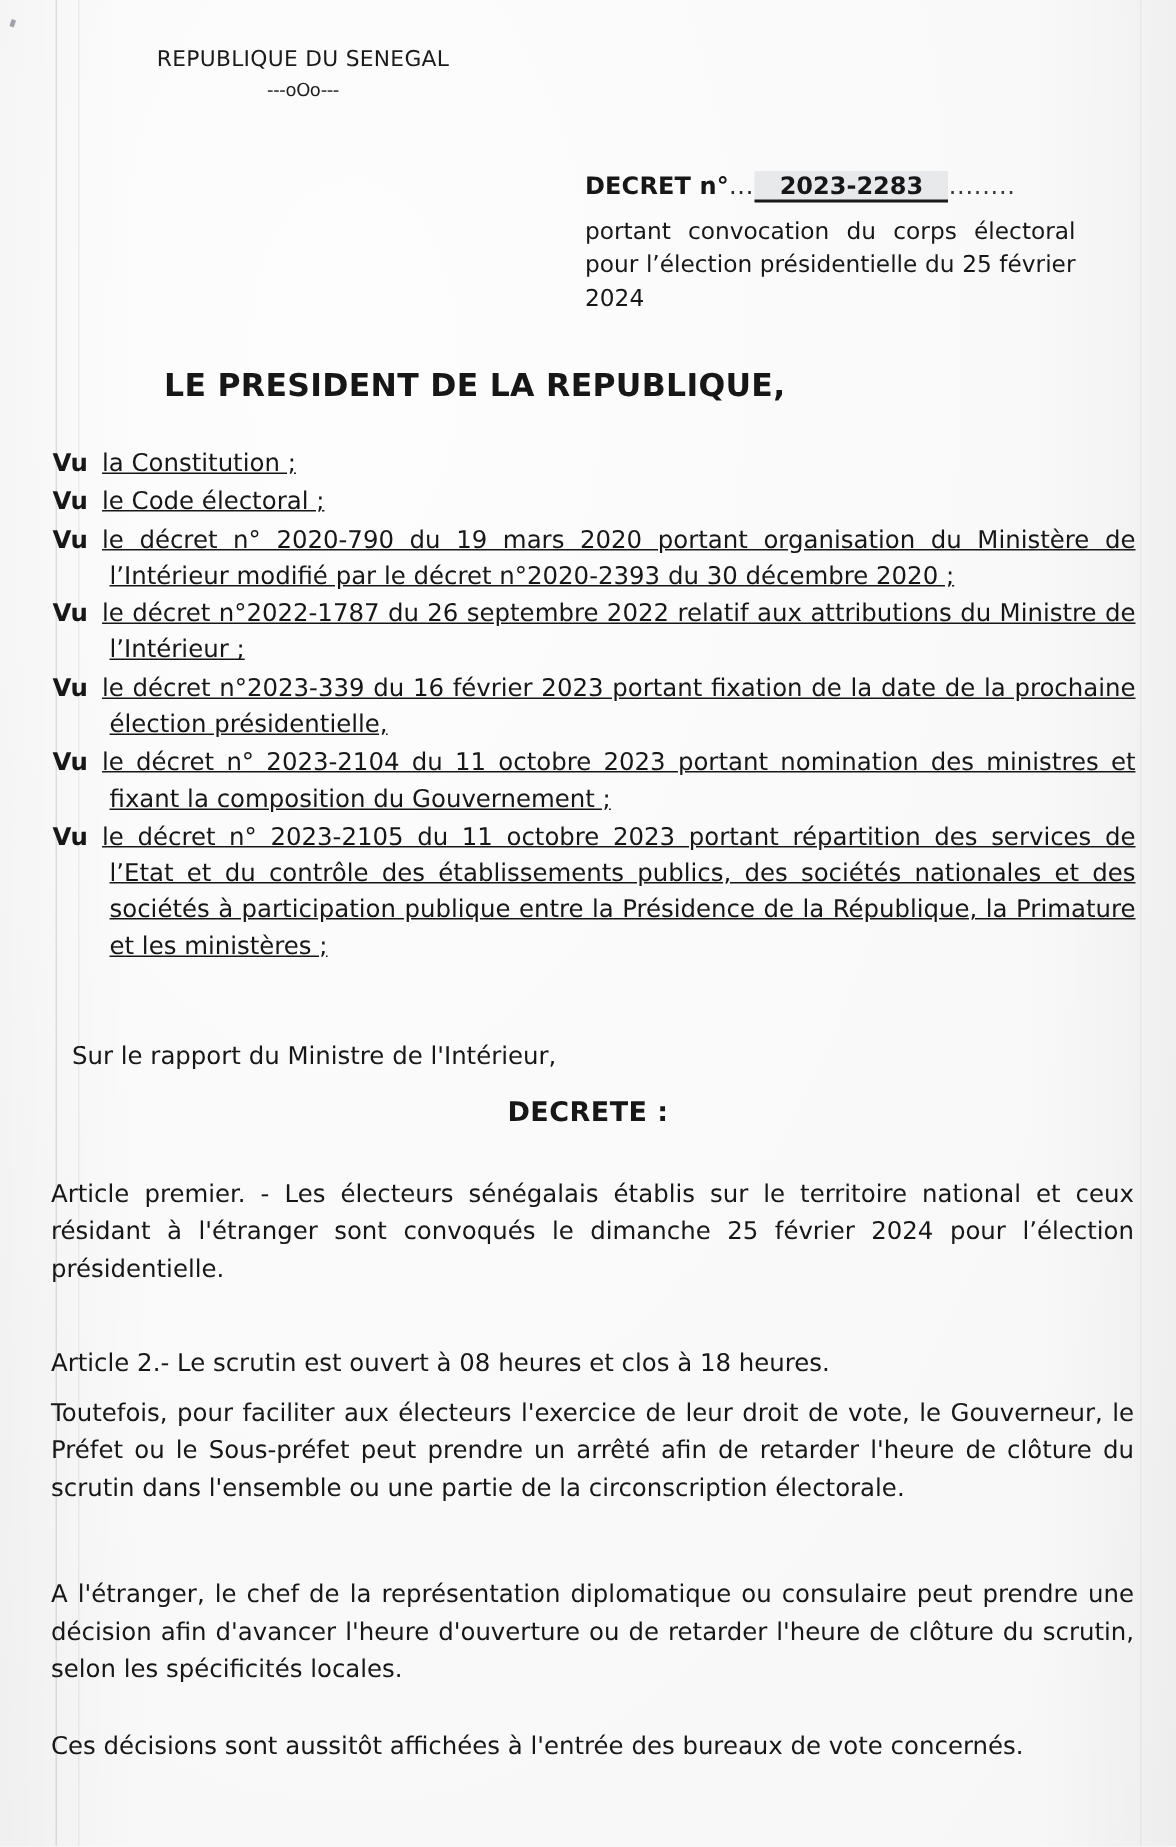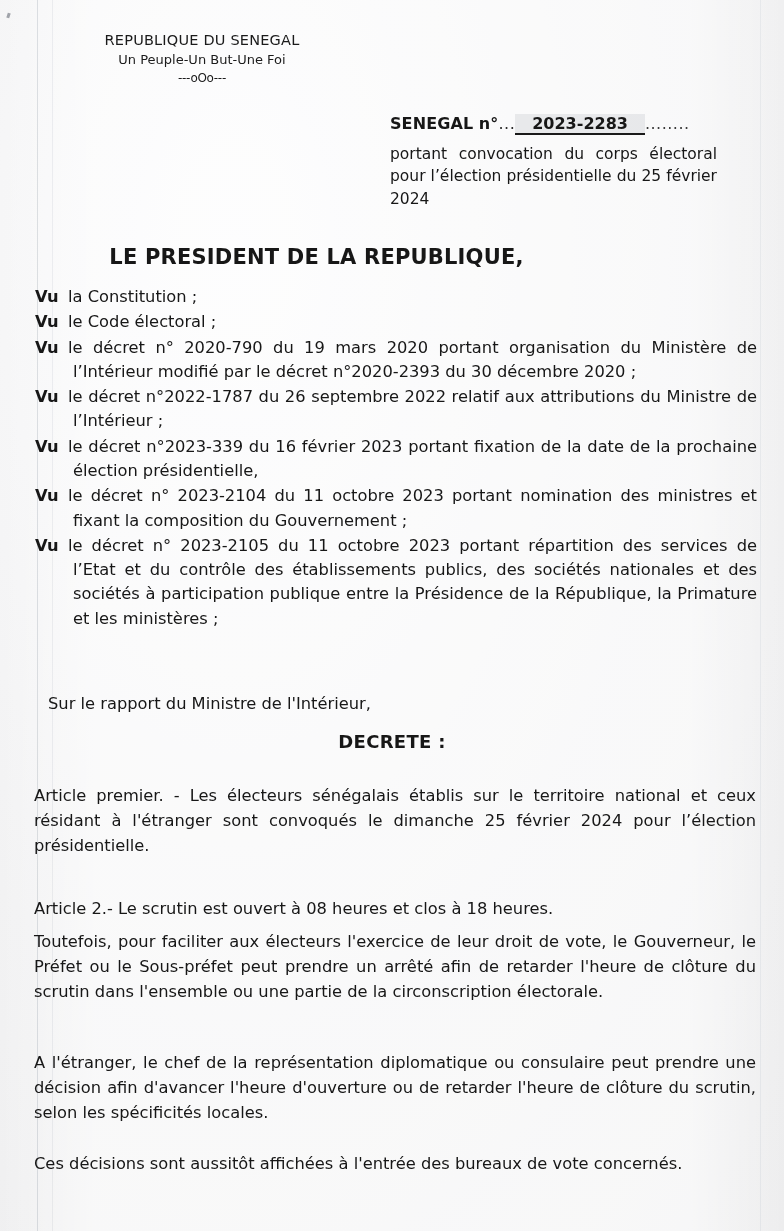--- a/index.html
+++ b/index.html
@@ -129,22 +129,23 @@
     font-size: 21px;
     font-weight: bold;
     letter-spacing: 0.2px;
   }
   .president .comma { font-weight: bold; }
 
   
   .vu-list {
     position: absolute;
     left: 35px;
-    top: 285px;
+    top: 297px;
     width: 722px;
+    text-decoration: underline;
   }
   .vu-item {
     font-size: 16.3px;
     line-height: 1.49;
     text-align: justify;
     text-align-last: left;
     padding-left: 38px;
     text-indent: -38px;
     margin-bottom: 1px;
   }
@@ -200,27 +201,26 @@
 
   <div class="fold f1"></div>
   <div class="fold f2"></div>
   <div class="fold f3"></div>
   <div class="speck"></div>
 
   <div class="content">
 
     <div class="letterhead">
       <div class="lh-1">REPUBLIQUE DU SENEGAL</div>
-      <div class="lh-2">Un Peuple-Un But-Une Foi</div>
       <div class="lh-3">---oOo---</div>
     </div>
 
     <div class="decret-block">
       <div class="decret-line">
-        <span class="decret-label">SENEGAL n°</span><span class="decret-dots-pre">...</span><span class="decret-number">2023-2283</span><span class="decret-dots-post">........</span>
+        <span class="decret-label">DECRET n°</span><span class="decret-dots-pre">...</span><span class="decret-number">2023-2283</span><span class="decret-dots-post">........</span>
       </div>
     </div>
 
     <div class="decret-desc">portant convocation du corps électoral pour l’élection présidentielle du 25 février 2024</div>
 
     <div class="president"><span>LE PRESIDENT DE LA REPUBLIQUE</span><span class="comma">,</span></div>
 
     <div class="vu-list">
       <div class="vu-item"><span class="vu">Vu</span><span>la Constitution ;</span></div>
       <div class="vu-item"><span class="vu">Vu</span><span>le Code électoral ;</span></div>

